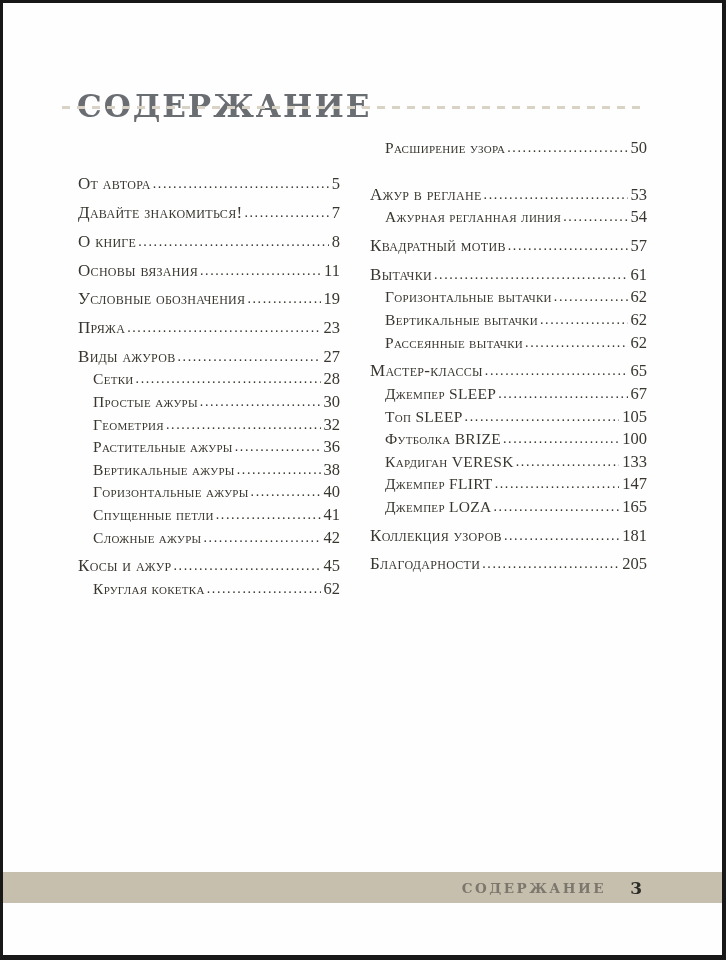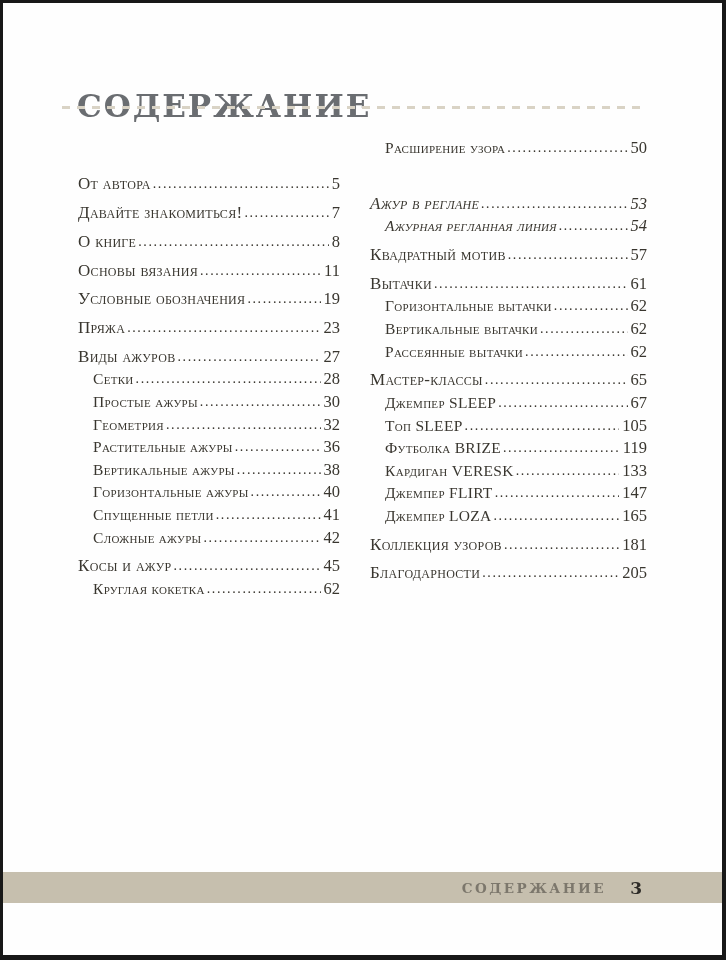--- a/index.html
+++ b/index.html
@@ -46,21 +46,21 @@
   
   .col {
     position: absolute;
     display: block;
   }
   #col-left  { left: 75px;  top: 164px; width: 262px; }
   #col-right { left: 367px; top: 134px; width: 277px; }
 
   .block { margin: 0; }
   #col-left  .block:nth-child(2) { margin-top: 4px; }
-  #col-right .block:nth-child(2) { margin-top: 33px; font-style: italic; }
+  #col-right .block:nth-child(2) { margin-top: 24px; }
   #col-right .block:nth-child(5) { margin-top: 4px; }
   #col-right .block:nth-child(6) { margin-top: 3px; }
 
   .row {
     display: flex;
     align-items: center;
     height: 22.6px;
     line-height: 22.6px;
     white-space: nowrap;
   }
@@ -284,21 +284,21 @@
           <span class="pagenum">67</span>
         </div>
         <div class="row sub">
           <span class="label">Топ SLEEP</span>
           <span class="leader">........................................................................................................................</span>
           <span class="pagenum">105</span>
         </div>
         <div class="row sub">
           <span class="label">Футболка BRIZE</span>
           <span class="leader">........................................................................................................................</span>
-          <span class="pagenum">119</span>
+          <span class="pagenum">100</span>
         </div>
         <div class="row sub">
           <span class="label">Кардиган VERESK</span>
           <span class="leader">........................................................................................................................</span>
           <span class="pagenum">133</span>
         </div>
         <div class="row sub">
           <span class="label">Джемпер FLIRT</span>
           <span class="leader">........................................................................................................................</span>
           <span class="pagenum">147</span>

